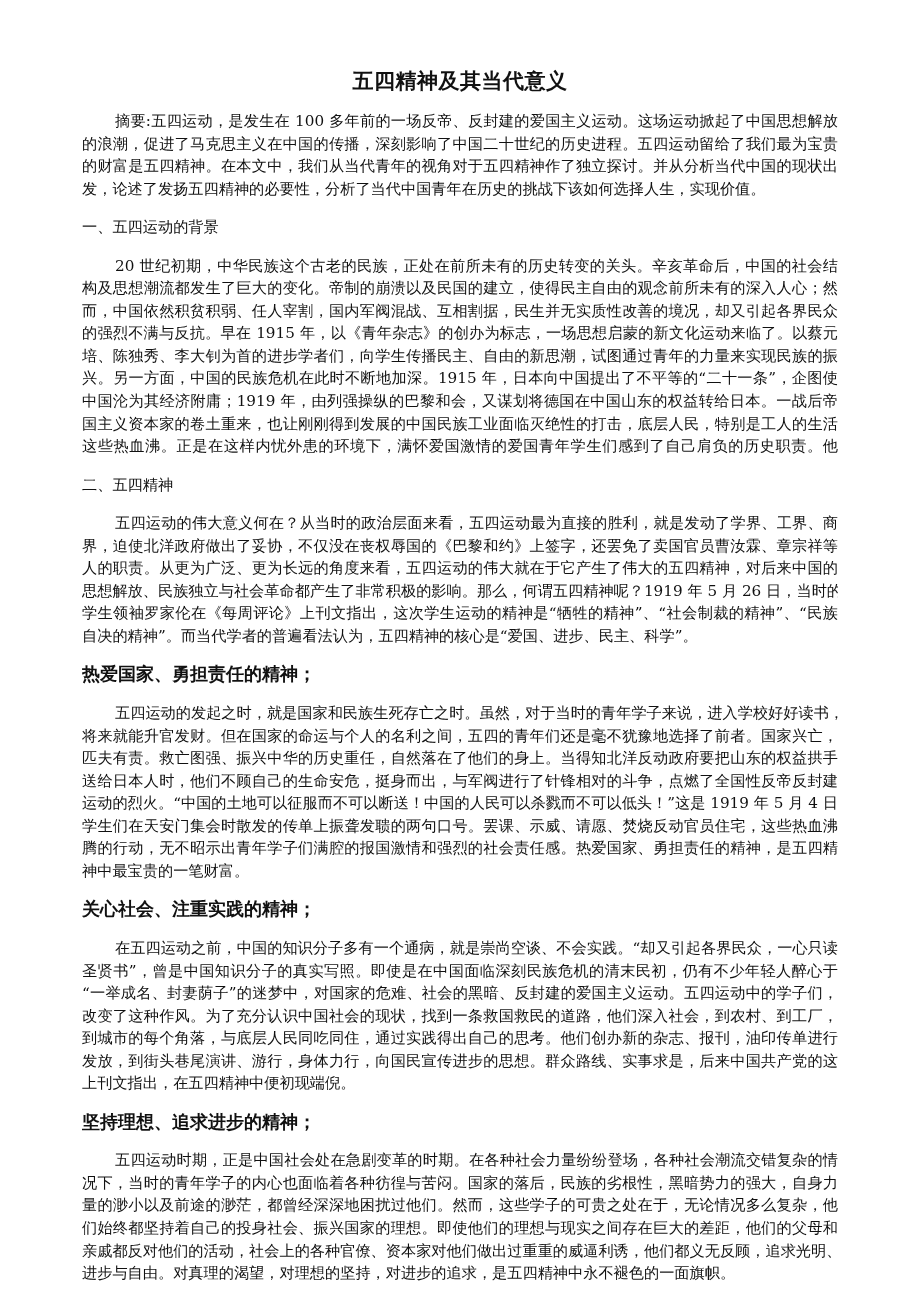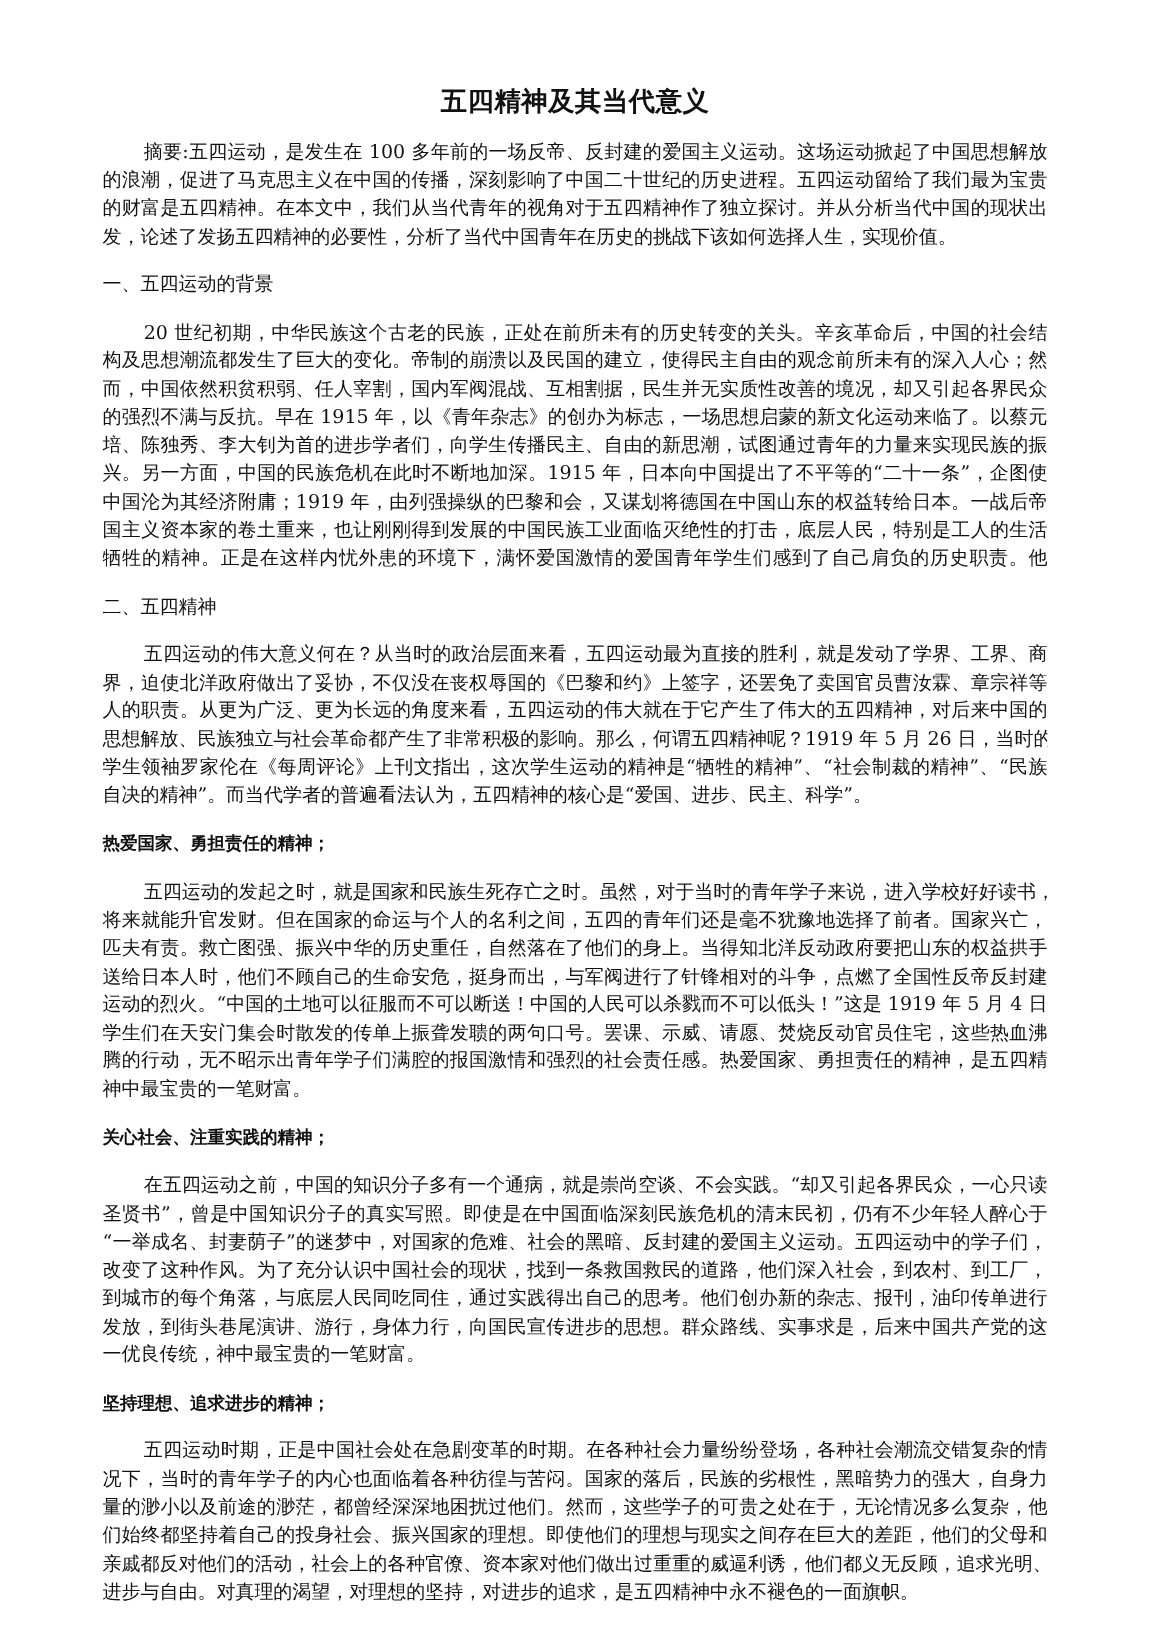--- a/index.html
+++ b/index.html
@@ -24,23 +24,23 @@
     height: 22.55px;
     white-space: nowrap;
     text-align: justify;
     text-align-last: justify;
     overflow: hidden;
   }
   .line.last { text-align-last: left; }
   .line.indent { padding-left: 33px; }
   .heading-plain .line { text-align-last: left; }
   .heading-bold .line {
-    font-family: Liberation Sans, sans-serif;
+    font-family: Liberation Serif, serif;
     font-weight: bold;
-    font-size: 14px;
+    font-size: 18px;
     text-align-last: left;
   }
 </style>
 </head>
 <body>
 
 <div class="page">
   <div class="title">五四精神及其当代意义</div>
   <div id="body">
       <div class="block para">
@@ -54,21 +54,21 @@
       </div>
       <div class="block para">
         <span class="line indent">20 世纪初期，中华民族这个古老的民族，正处在前所未有的历史转变的关头。辛亥革命后，中国的社会结</span>
         <span class="line">构及思想潮流都发生了巨大的变化。帝制的崩溃以及民国的建立，使得民主自由的观念前所未有的深入人心；然</span>
         <span class="line">而，中国依然积贫积弱、任人宰割，国内军阀混战、互相割据，民生并无实质性改善的境况，却又引起各界民众</span>
         <span class="line">的强烈不满与反抗。早在 1915 年，以《青年杂志》的创办为标志，一场思想启蒙的新文化运动来临了。以蔡元</span>
         <span class="line">培、陈独秀、李大钊为首的进步学者们，向学生传播民主、自由的新思潮，试图通过青年的力量来实现民族的振</span>
         <span class="line">兴。另一方面，中国的民族危机在此时不断地加深。1915 年，日本向中国提出了不平等的“二十一条”，企图使</span>
         <span class="line">中国沦为其经济附庸；1919 年，由列强操纵的巴黎和会，又谋划将德国在中国山东的权益转给日本。一战后帝</span>
         <span class="line">国主义资本家的卷土重来，也让刚刚得到发展的中国民族工业面临灭绝性的打击，底层人民，特别是工人的生活</span>
-        <span class="line">牺牲的精神。正是在这样内忧外患的环境下，满怀爱国激情的爱国青年学生们感到了自己肩负的历史职责。他</span>
+        <span class="line">这些热血沸。正是在这样内忧外患的环境下，满怀爱国激情的爱国青年学生们感到了自己肩负的历史职责。他</span>
       </div>
       <div class="block heading-plain">
         <span class="line last">二、五四精神</span>
       </div>
       <div class="block para">
         <span class="line indent">五四运动的伟大意义何在？从当时的政治层面来看，五四运动最为直接的胜利，就是发动了学界、工界、商</span>
         <span class="line">界，迫使北洋政府做出了妥协，不仅没在丧权辱国的《巴黎和约》上签字，还罢免了卖国官员曹汝霖、章宗祥等</span>
         <span class="line">人的职责。从更为广泛、更为长远的角度来看，五四运动的伟大就在于它产生了伟大的五四精神，对后来中国的</span>
         <span class="line">思想解放、民族独立与社会革命都产生了非常积极的影响。那么，何谓五四精神呢？1919 年 5 月 26 日，当时的</span>
         <span class="line">学生领袖罗家伦在《每周评论》上刊文指出，这次学生运动的精神是“牺牲的精神”、“社会制裁的精神”、“民族</span>
@@ -90,21 +90,21 @@
       <div class="block heading-bold">
         <span class="line last">关心社会、注重实践的精神；</span>
       </div>
       <div class="block para">
         <span class="line indent">在五四运动之前，中国的知识分子多有一个通病，就是崇尚空谈、不会实践。“却又引起各界民众，一心只读</span>
         <span class="line">圣贤书”，曾是中国知识分子的真实写照。即使是在中国面临深刻民族危机的清末民初，仍有不少年轻人醉心于</span>
         <span class="line">“一举成名、封妻荫子”的迷梦中，对国家的危难、社会的黑暗、反封建的爱国主义运动。五四运动中的学子们，</span>
         <span class="line">改变了这种作风。为了充分认识中国社会的现状，找到一条救国救民的道路，他们深入社会，到农村、到工厂，</span>
         <span class="line">到城市的每个角落，与底层人民同吃同住，通过实践得出自己的思考。他们创办新的杂志、报刊，油印传单进行</span>
         <span class="line">发放，到街头巷尾演讲、游行，身体力行，向国民宣传进步的思想。群众路线、实事求是，后来中国共产党的这</span>
-        <span class="line last">一优良传统，神中最宝贵的一笔财富。</span>
+        <span class="line last">上刊文指出，在五四精神中便初现端倪。</span>
       </div>
       <div class="block heading-bold">
         <span class="line last">坚持理想、追求进步的精神；</span>
       </div>
       <div class="block para">
         <span class="line indent">五四运动时期，正是中国社会处在急剧变革的时期。在各种社会力量纷纷登场，各种社会潮流交错复杂的情</span>
         <span class="line">况下，当时的青年学子的内心也面临着各种彷徨与苦闷。国家的落后，民族的劣根性，黑暗势力的强大，自身力</span>
         <span class="line">量的渺小以及前途的渺茫，都曾经深深地困扰过他们。然而，这些学子的可贵之处在于，无论情况多么复杂，他</span>
         <span class="line">们始终都坚持着自己的投身社会、振兴国家的理想。即使他们的理想与现实之间存在巨大的差距，他们的父母和</span>
         <span class="line">亲戚都反对他们的活动，社会上的各种官僚、资本家对他们做出过重重的威逼利诱，他们都义无反顾，追求光明、</span>

